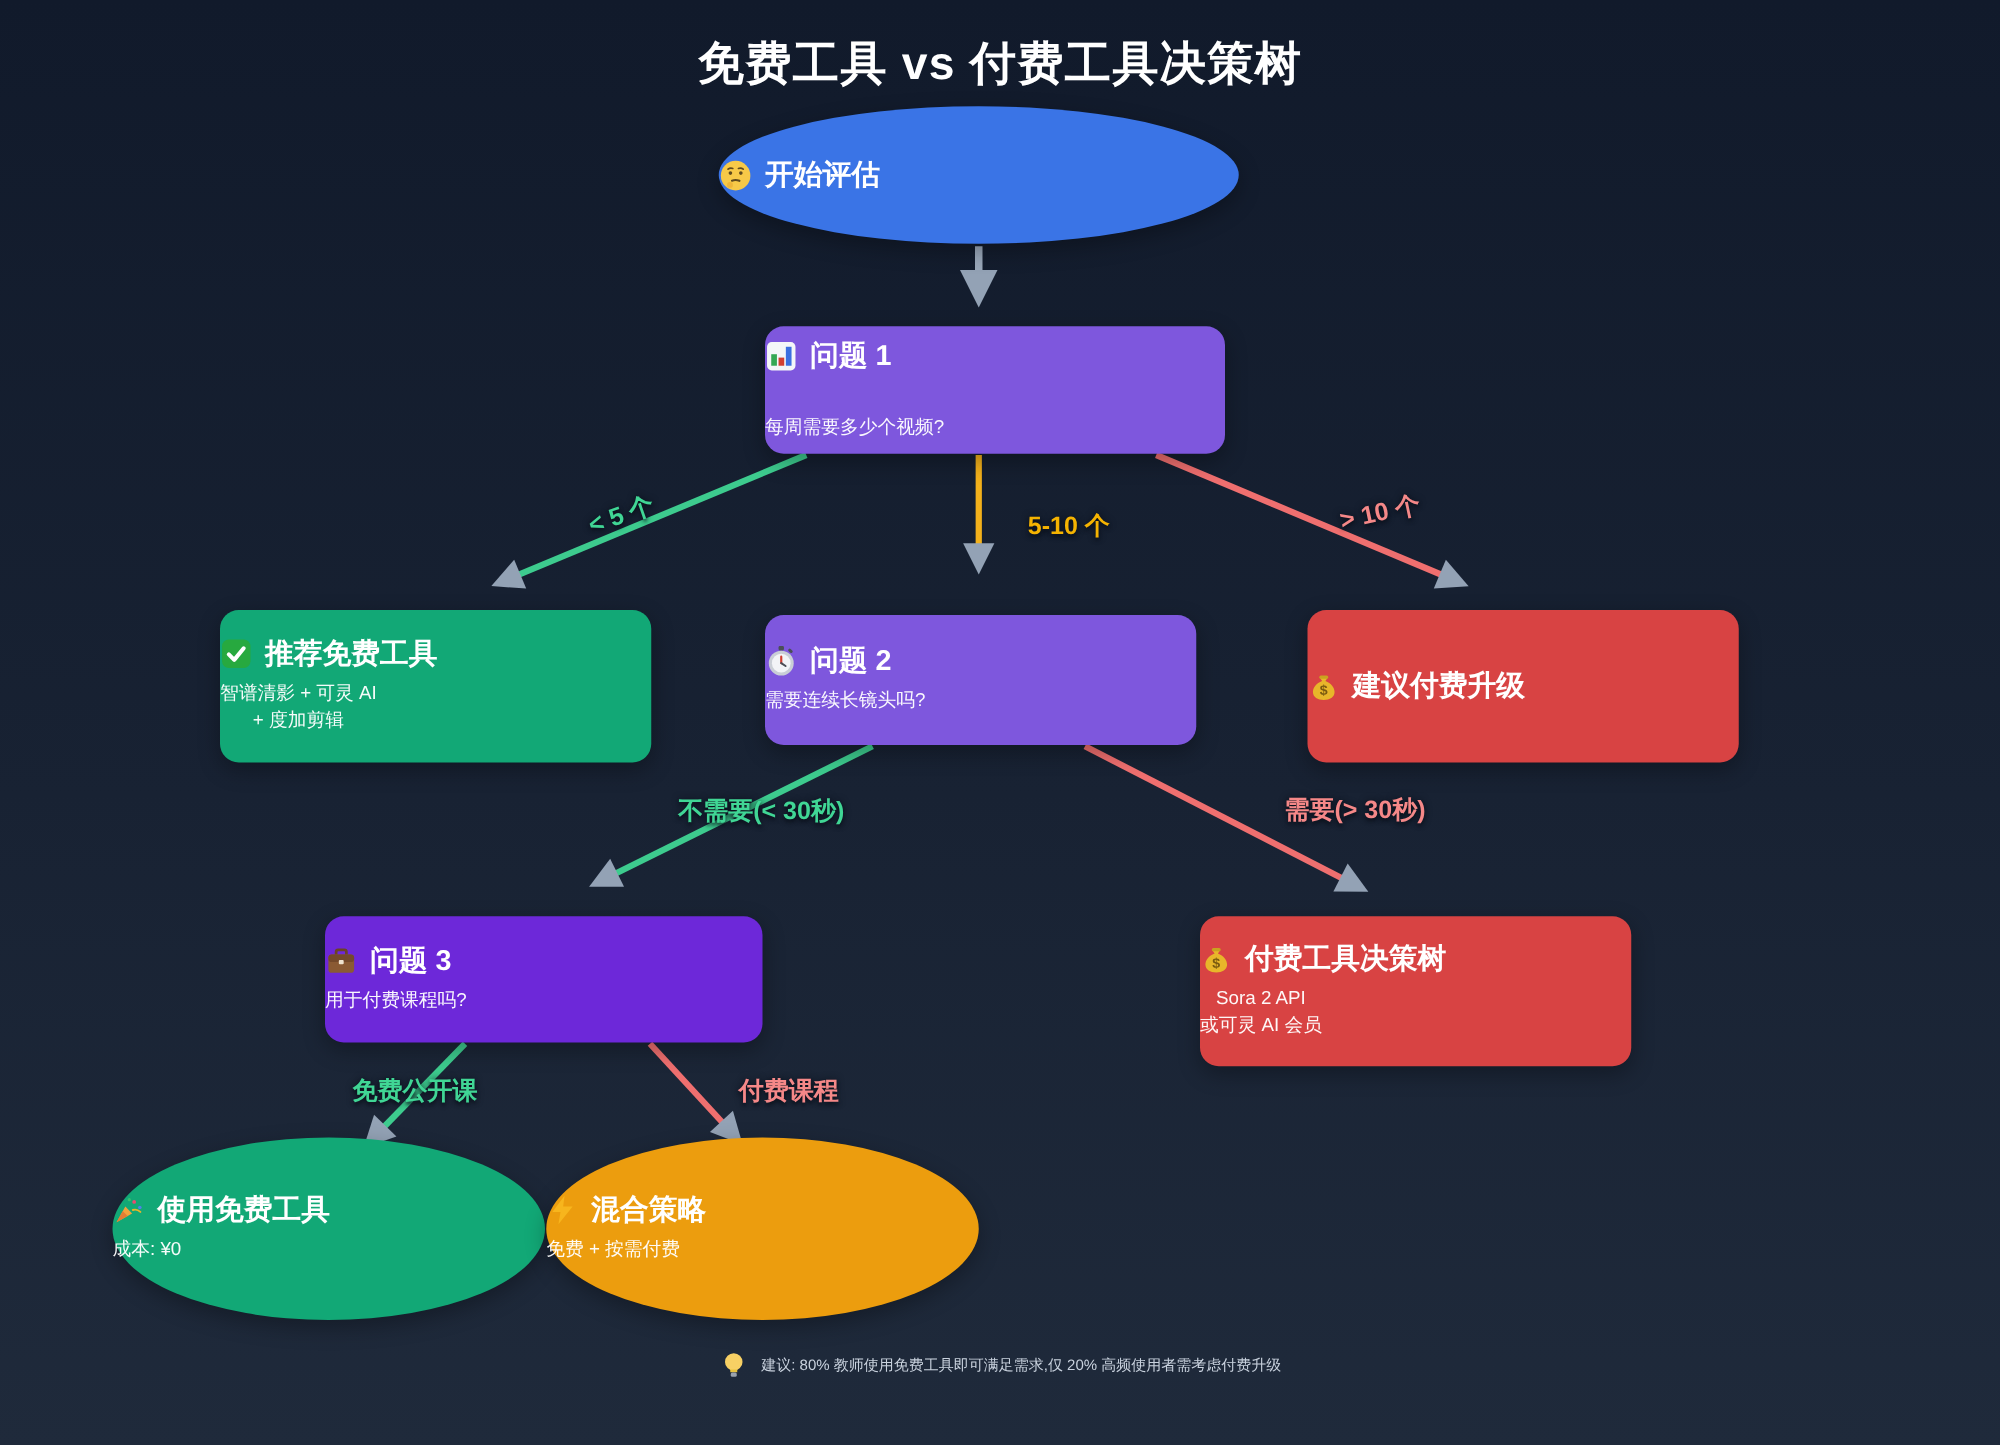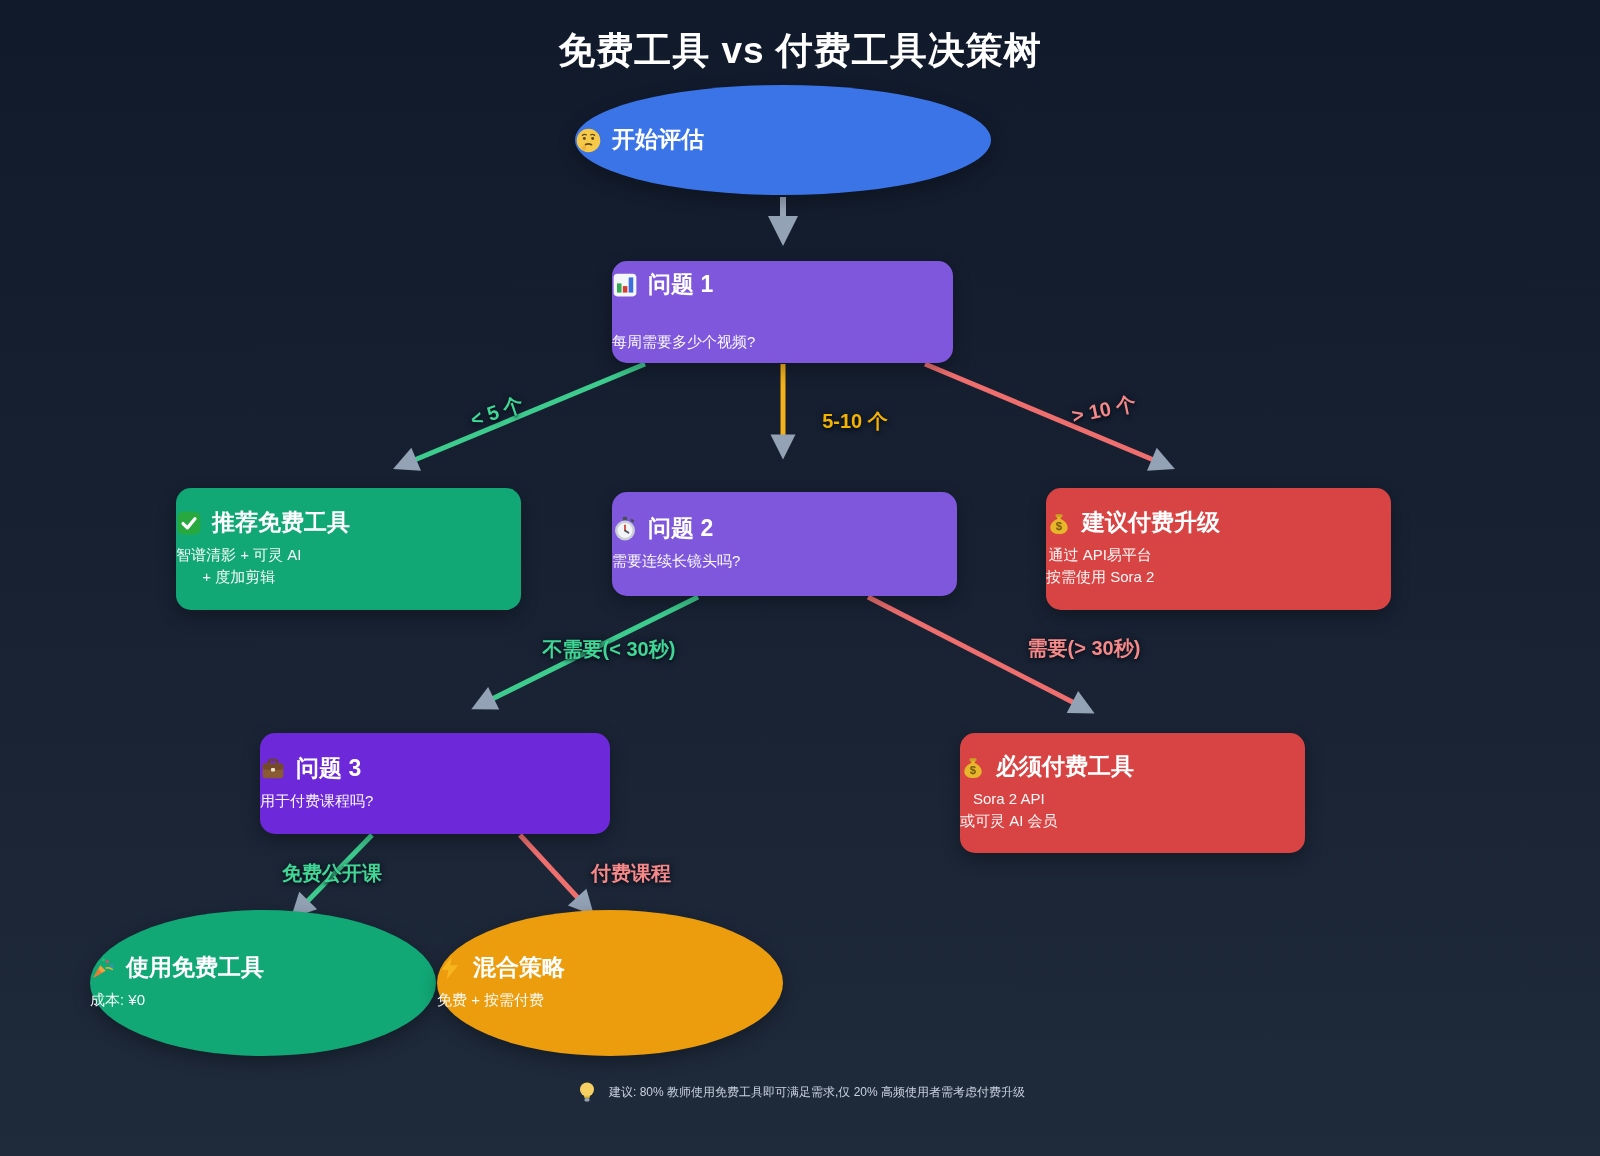--- a/index.html
+++ b/index.html
@@ -30,21 +30,21 @@
     box-shadow: 0 6px 18px rgba(0,0,0,.30);
   }
   .rect    { border-radius: 15px; }
   .ellipse { border-radius: 50%; }
   .node-title { display: flex; align-items: center; justify-content: center; gap: 10px;
                 font-size: 23px; font-weight: bold; line-height: 1.2; }
   .node-sub   { font-size: 15px; color: rgba(255,255,255,.96); line-height: 1.5; }
   .icon { display: inline-flex; }
 
   #n-start   { left: 575px;  top: 85px;  width: 416px; height: 110px; background: #3a74e6; }
-  #n-q1      { left: 612px;  top: 261px; width: 341px; height: 102px; background: #7e57dd; gap: 32px; }
+  #n-q1      { left: 612px;  top: 261px; width: 368px; height: 102px; background: #7e57dd; gap: 32px; }
   #n-free    { left: 176px;  top: 488px; width: 345px; height: 122px; background: #12a876; }
   #n-q2      { left: 612px;  top: 492px; width: 345px; height: 104px; background: #7e57dd; }
   #n-upgrade { left: 1046px; top: 488px; width: 345px; height: 122px; background: #d84343; }
   #n-q3      { left: 260px;  top: 733px; width: 350px; height: 101px; background: #6d28d9; }
   #n-must    { left: 960px;  top: 733px; width: 345px; height: 120px; background: #d84343; }
   #n-usefree { left: 90px;   top: 910px; width: 346px; height: 146px; background: #12a876; }
   #n-hybrid  { left: 437px;  top: 910px; width: 346px; height: 146px; background: #ec9d0e; }
 
   .edge-label {
     position: absolute; white-space: nowrap;
@@ -159,24 +159,20 @@
   <div class="node-title">
     <span class="icon">
       <svg viewBox="0 0 24 24" width="26" height="26">
         <path d="M9 5.6 L15 5.6 L13.2 8.1 C17.5 9.7 20 13.1 20 16.3 C20 20.1 16.4 22.2 12 22.2 C7.6 22.2 4 20.1 4 16.3 C4 13.1 6.5 9.7 10.8 8.1 Z" fill="#e8b62a"></path>
         <rect x="8.7" y="4" width="6.6" height="2.5" rx="1.2" fill="#caa21f"></rect>
         <text x="12" y="18.6" font-size="10.5" font-weight="bold" fill="#7a5a10" text-anchor="middle">$</text>
       </svg>
     </span>
     <span>建议付费升级</span>
   </div>
-  <div class="node-sub">
-    <div>通过 API易平台</div>
-    <div>按需使用 Sora 2</div>
-  </div>
 </div>
 
 <div class="node rect" id="n-q3">
   <div class="node-title">
     <span class="icon">
       <svg viewBox="0 0 24 24" width="26" height="26">
         <rect x="8.2" y="3.6" width="7.6" height="5" rx="1.5" fill="none" stroke="#6b4226" stroke-width="2"></rect>
         <rect x="2.5" y="7" width="19" height="13.5" rx="2.5" fill="#8a5a33"></rect>
         <rect x="2.5" y="7" width="19" height="5.6" rx="2.5" fill="#74492a"></rect>
         <rect x="10.2" y="11" width="3.6" height="3.2" rx="0.8" fill="#efe3cf"></rect>
@@ -189,21 +185,21 @@
 
 <div class="node rect" id="n-must">
   <div class="node-title">
     <span class="icon">
       <svg viewBox="0 0 24 24" width="26" height="26">
         <path d="M9 5.6 L15 5.6 L13.2 8.1 C17.5 9.7 20 13.1 20 16.3 C20 20.1 16.4 22.2 12 22.2 C7.6 22.2 4 20.1 4 16.3 C4 13.1 6.5 9.7 10.8 8.1 Z" fill="#e8b62a"></path>
         <rect x="8.7" y="4" width="6.6" height="2.5" rx="1.2" fill="#caa21f"></rect>
         <text x="12" y="18.6" font-size="10.5" font-weight="bold" fill="#7a5a10" text-anchor="middle">$</text>
       </svg>
     </span>
-    <span>必须付费工具</span>
+    <span>付费工具决策树</span>
   </div>
   <div class="node-sub">
     <div>Sora 2 API</div>
     <div>或可灵 AI 会员</div>
   </div>
 </div>
 
 <div class="node ellipse" id="n-usefree">
   <div class="node-title">
     <span class="icon">

